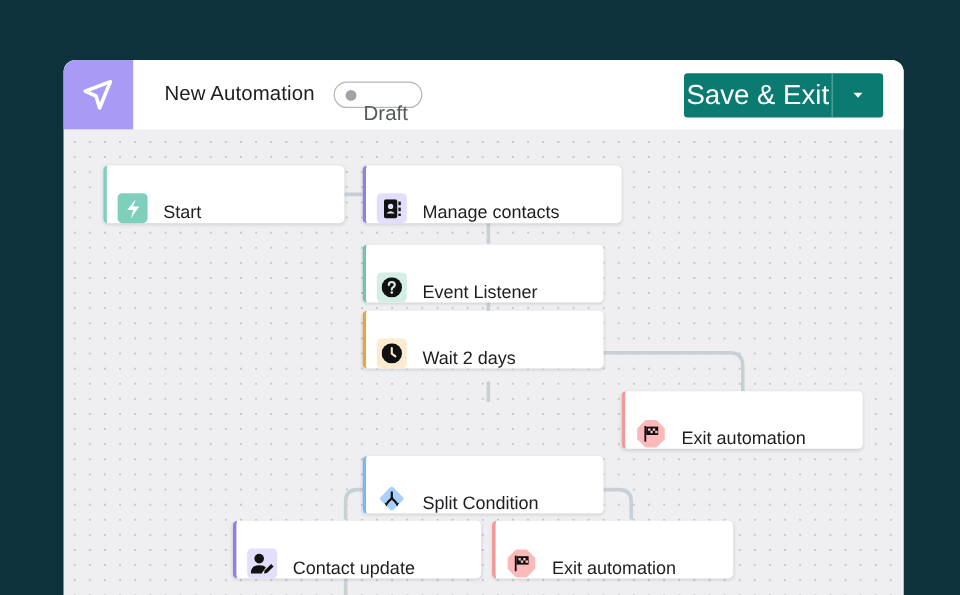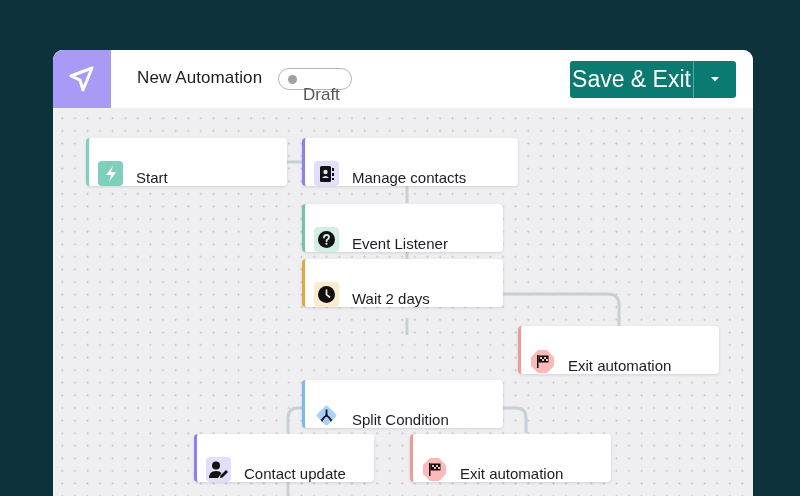--- a/index.html
+++ b/index.html
@@ -164,21 +164,21 @@
           <rect x="8.5" y="6.5" width="10" height="7" fill="#111"></rect>
           <rect x="10" y="8" width="2" height="2" fill="#fbb9b9"></rect>
           <rect x="14" y="8" width="2" height="2" fill="#fbb9b9"></rect>
           <rect x="12" y="10" width="2" height="2" fill="#fbb9b9"></rect>
           <rect x="16" y="10" width="2" height="2" fill="#fbb9b9"></rect>
         </svg>
       </div>
       <span class="label">Exit automation</span>
     </div>
 
-    <div class="node" style="left:141px; top:326px; width:180px; border-left-color:#8e7ef0;">
+    <div class="node" style="left:141px; top:326px; width:207px; border-left-color:#8e7ef0;">
       <div class="ico" style="background:#e3defc;">
         <svg width="20" height="18" viewBox="0 0 20 18">
           <circle cx="7" cy="4.5" r="4" fill="#111"></circle>
           <path d="M0 17 Q0 10 7 10 Q11 10 12.5 12 L9 17 Z" fill="#111"></path>
           <path d="M11 17 L11.5 14.5 L17 9 L19 11 L13.5 16.5 Z" fill="#111"></path>
         </svg>
       </div>
       <span class="label">Contact update</span>
     </div>
 

